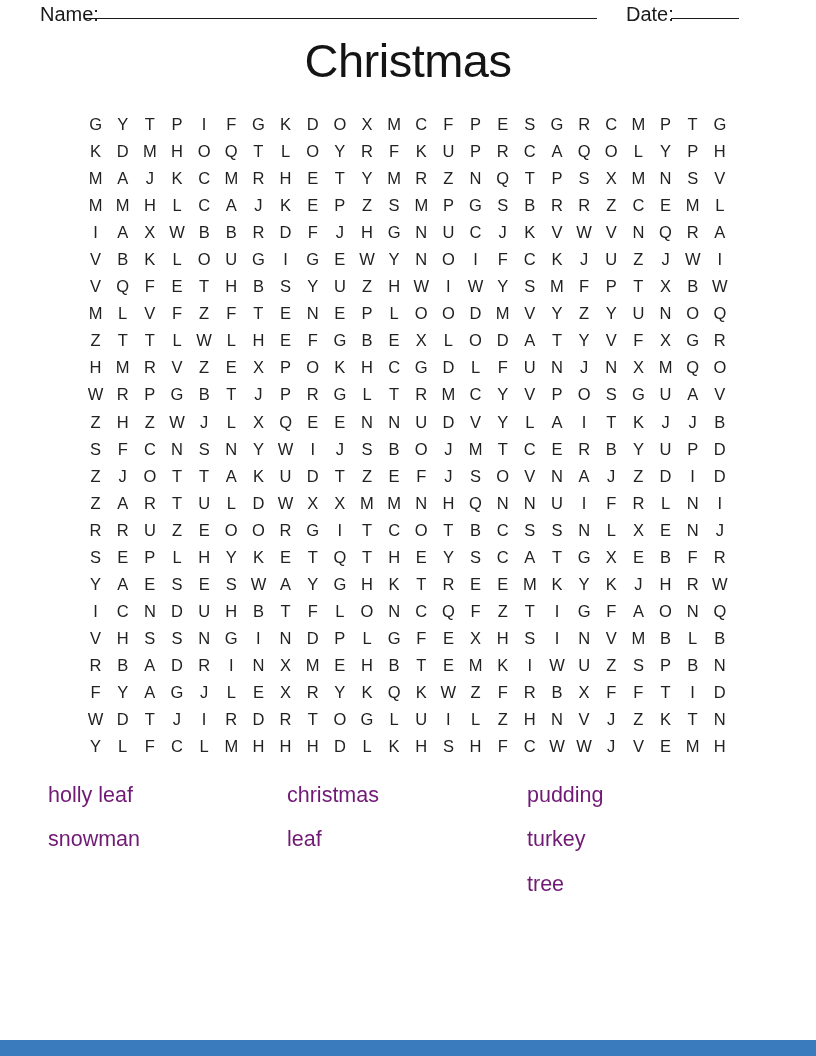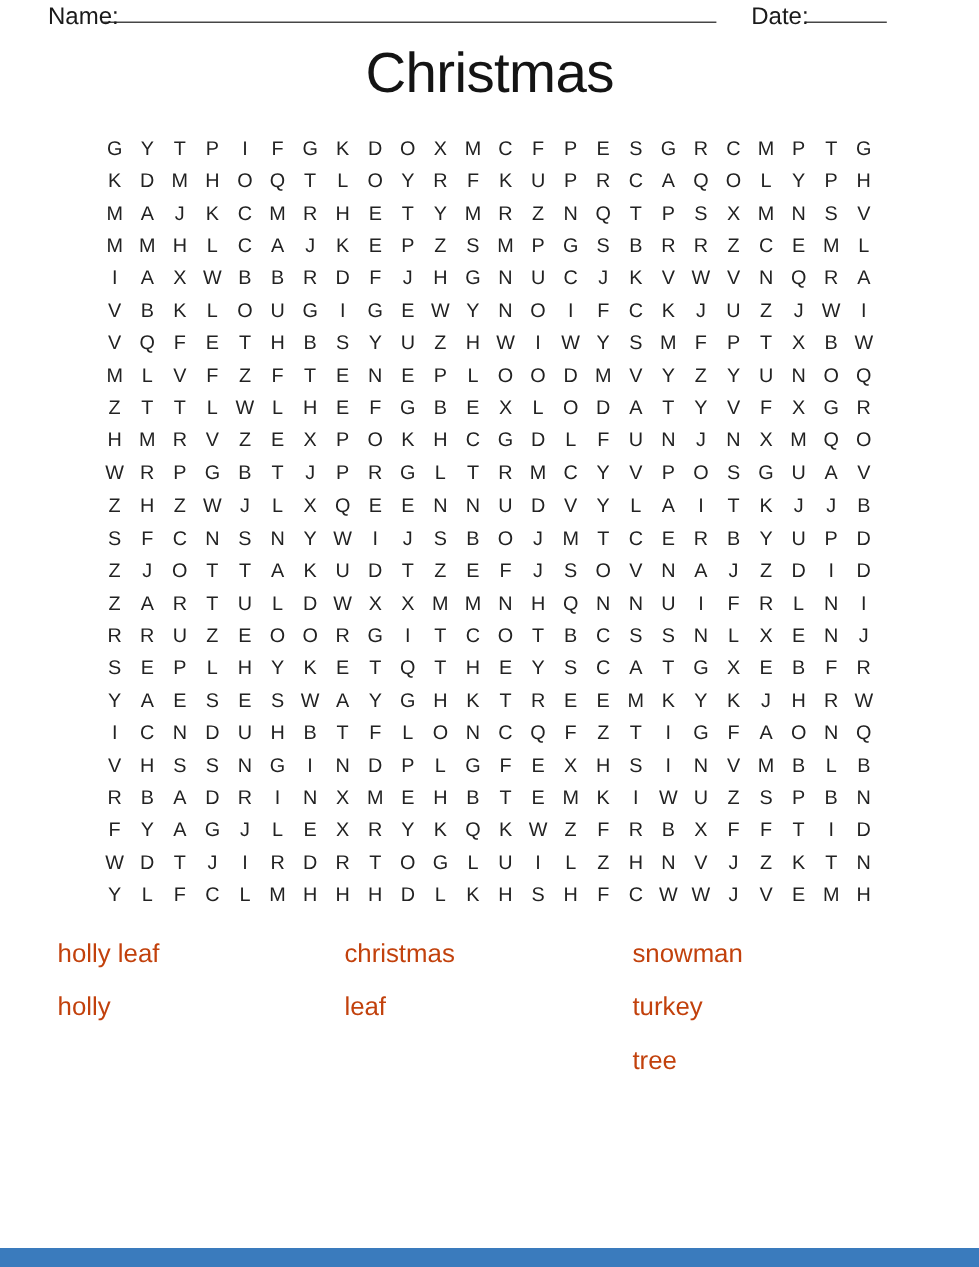--- a/index.html
+++ b/index.html
@@ -30,21 +30,21 @@
     font-size:16.5px; font-weight:500; color:#222222;
   }
   
   .words { position:absolute; top:773px; left:48px; width:720px; height:185px; }
   .word-col { position:absolute; top:0; }
   .word-col-1 { left:0; }
   .word-col-2 { left:239px; }
   .word-col-3 { left:479px; }
   .word {
     height:44.5px; display:flex; align-items:center;
-    font-size:21.5px; color:#c2410c; white-space:nowrap;
+    font-size:21.5px; color:#701a75; white-space:nowrap;
   }
   
   .footer-bar { position:absolute; left:0; bottom:0; width:816px; height:16px; }
 </style>
 </head>
 <body>
 
 <div class="hdr">
   <span class="lbl name-lbl">Name:</span>
   <div class="blank name-blank"></div>
@@ -629,26 +629,26 @@
     <span class="cell">J</span>
     <span class="cell">V</span>
     <span class="cell">E</span>
     <span class="cell">M</span>
     <span class="cell">H</span>
   </div>
 
 <div class="words">
   <div class="word-col word-col-1">
       <div class="word">holly leaf</div>
-      <div class="word">holly</div>
+      <div class="word">snowman</div>
     </div>
   <div class="word-col word-col-2">
       <div class="word">christmas</div>
       <div class="word">leaf</div>
     </div>
   <div class="word-col word-col-3">
-      <div class="word">snowman</div>
+      <div class="word">pudding</div>
       <div class="word">turkey</div>
       <div class="word">tree</div>
     </div>
 </div>
 
 <div class="footer-bar" style="background: rgb(58, 123, 189);"></div>
 
 </body></html>

